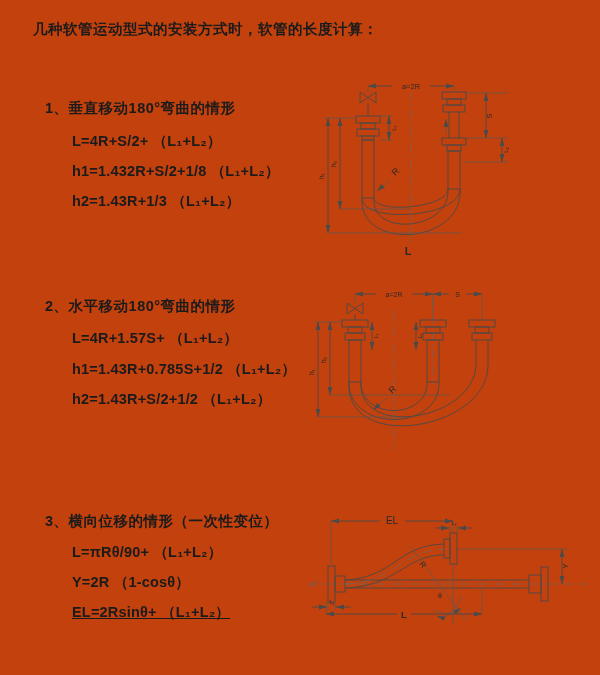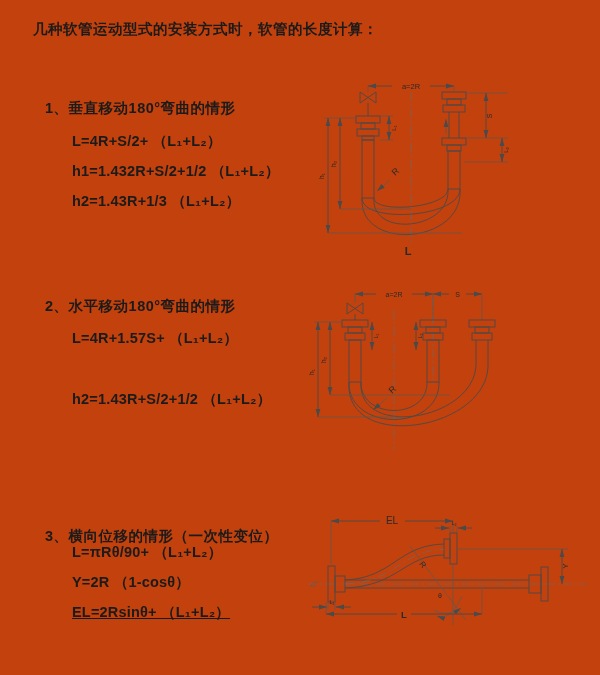--- a/index.html
+++ b/index.html
@@ -6,43 +6,44 @@
   .page{
     position:relative;width:600px;height:675px;background:#c2410c;overflow:hidden;
     font-family:"Liberation Sans","DejaVu Sans",sans-serif;color:#1b1b1b;
   }
   .txt{position:absolute;white-space:pre;line-height:1.15;}
   .title{left:33px;top:21px;font-size:14.5px;font-weight:700;letter-spacing:0.5px;}
   .heading{font-size:14.5px;font-weight:700;letter-spacing:0.5px;}
   .formula{font-size:14.5px;font-weight:700;letter-spacing:0.2px;}
   .s1h{left:45px;top:100px;} .s1f0{left:72px;top:133px;} .s1f1{left:72px;top:163px;} .s1f2{left:72px;top:193px;}
   .s2h{left:45px;top:298px;} .s2f0{left:72px;top:330px;} .s2f1{left:72px;top:361px;} .s2f2{left:72px;top:391px;}
-  .s3h{left:45px;top:513px;margin-top:15px;} .s3f0{left:72px;top:544px;} .s3f1{left:72px;top:574px;} .s3f2{left:72px;top:604px;text-decoration:underline;}
+  .s3h{left:45px;top:513px;} .s3f0{left:72px;top:544px;} .s3f1{left:72px;top:574px;} .s3f2{left:72px;top:604px;text-decoration:underline;}
   .dsvg{position:absolute;}
   .d1{left:316px;top:72px;} .d2{left:308px;top:284px;} .d3{left:298px;top:506px;}
   svg{overflow:visible;}
   svg .ln{stroke:#4a4a4a;fill:none;stroke-width:0.9;}
   svg .thin{stroke:#5a5a5a;fill:none;stroke-width:0.7;}
   svg .cl{stroke:#6a6a6a;fill:none;stroke-width:0.7;stroke-dasharray:9 3 2 3;}
   svg text{fill:#2a2a2a;font-family:"Liberation Sans","DejaVu Sans",sans-serif;}
 </style>
 </head>
 <body>
 
 <div class="page">
 
   <div class="txt title">几种软管运动型式的安装方式时，软管的长度计算：</div>
 
   <div class="txt heading s1h">1、垂直移动180°弯曲的情形</div>
   <div class="txt formula s1f0">L=4R+S/2+ （L₁+L₂）</div>
-  <div class="txt formula s1f1">h1=1.432R+S/2+1/2 （L₁+L₂）</div>
+  <div class="txt formula s1f1">h1=1.432R+S/2+1/8 （L₁+L₂）</div>
   <div class="txt formula s1f2">h2=1.43R+1/3 （L₁+L₂）</div>
 
   <div class="txt heading s2h">2、水平移动180°弯曲的情形</div>
   <div class="txt formula s2f0">L=4R+1.57S+ （L₁+L₂）</div>
+  <div class="txt formula s2f1">h1=1.43R+0.785S+1/2 （L₁+L₂）</div>
   <div class="txt formula s2f2">h2=1.43R+S/2+1/2 （L₁+L₂）</div>
 
   <div class="txt heading s3h">3、横向位移的情形（一次性变位）</div>
   <div class="txt formula s3f0">L=πRθ/90+ （L₁+L₂）</div>
   <div class="txt formula s3f1">Y=2R （1-cosθ）</div>
   <div class="txt formula s3f2">EL=2Rsinθ+ （L₁+L₂）</div>
 
   <svg class="dsvg d1" width="250" height="190" viewBox="0 0 250 190">
     <defs>
       <marker id="m1" markerWidth="9" markerHeight="6" refX="8" refY="3" orient="auto-start-reverse" markerUnits="userSpaceOnUse">

